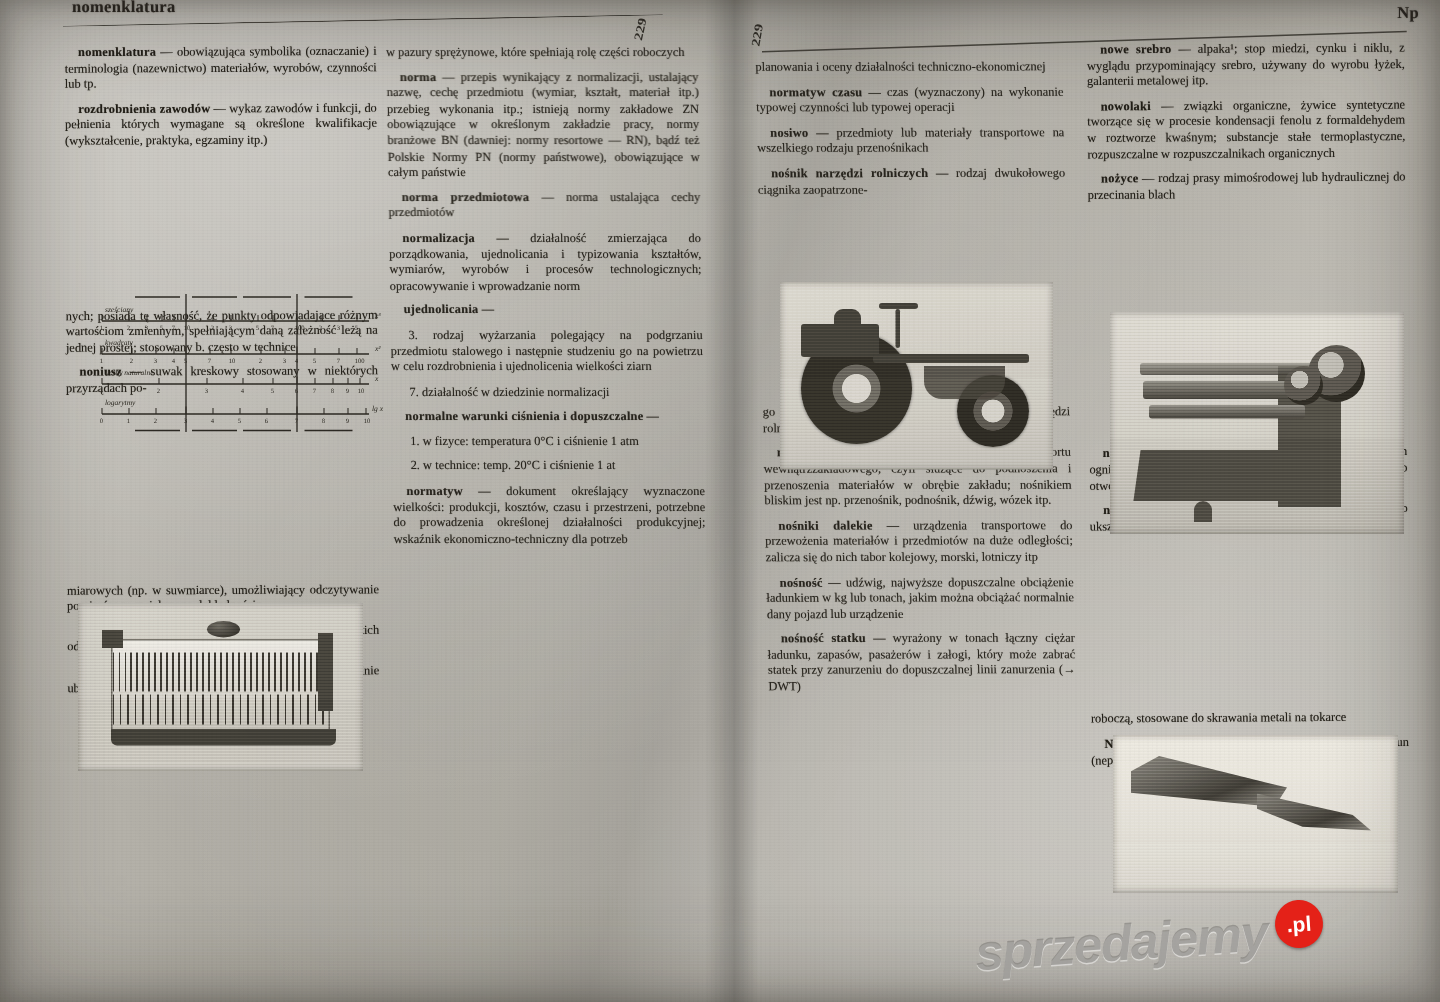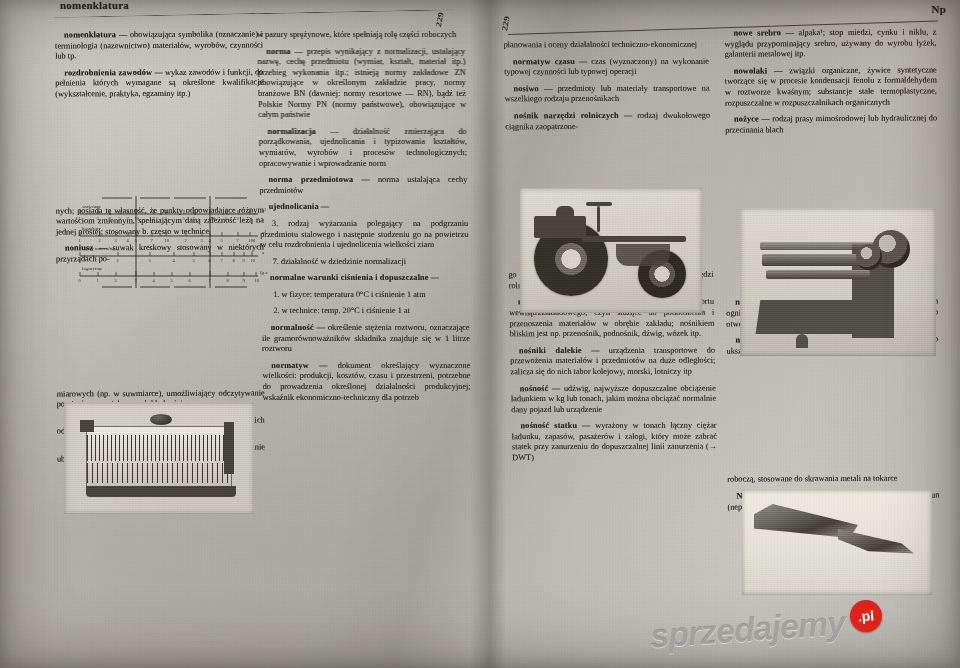--- a/index.html
+++ b/index.html
@@ -33,21 +33,21 @@
     background:linear-gradient(90deg, rgba(0,0,0,0) 0%, rgba(0,0,0,.16) 45%, rgba(0,0,0,.20) 55%, rgba(0,0,0,0) 100%);
     pointer-events:none;
   }
   
   #vignette{
     position:absolute;inset:0;pointer-events:none;
     box-shadow:inset 0 0 70px rgba(40,36,30,.45), inset 0 0 18px rgba(40,36,30,.35);
   }
 
   .page{position:absolute;top:0;height:668px;}
-  #page-left{left:12px;width:480px;}
+  #page-left{left:0;width:480px;}
   #page-right{left:480px;width:480px;}
 
   
   .runhead{
     position:absolute;font-family:"Liberation Serif", serif;
     font-weight:bold;font-size:11px;color:#2b2722;letter-spacing:.2px;
     text-shadow:0 0 1px rgba(60,55,48,.6);
   }
   #rh-left{left:48px;top:-1px;}
   #rh-right{right:14px;top:3px;}
@@ -384,45 +384,42 @@
   </div>
 
   <div class="col" id="c2">
     <p class="entry noind">
       <span>w pazury sprężynowe, które spełniają rolę części roboczych</span>
     </p>
     <p class="entry">
       <span class="hw">norma</span><span> — przepis wynikający z normalizacji, ustalający nazwę, cechę przedmiotu (wymiar, kształt, materiał itp.) przebieg wykonania itp.; istnieją normy zakładowe ZN obowiązujące w określonym zakładzie pracy, normy branżowe BN (dawniej: normy resortowe — RN), bądź też Polskie Normy PN (normy państwowe), obowiązujące w całym państwie</span>
     </p>
     <p class="entry">
+      <span class="hw">norma przedmiotowa</span><span> — norma ustalająca cechy przedmiotów</span>
+    </p>
+    <p class="entry">
       <span class="hw">normalizacja</span><span> — działalność zmierzająca do porządkowania, ujednolicania i typizowania kształtów, wymiarów, wyrobów i procesów technologicznych; opracowywanie i wprowadzanie norm</span>
     </p>
     <p class="entry">
-      <span class="hw">norma przedmiotowa</span><span> — norma ustalająca cechy przedmiotów</span>
-    </p>
-    <p class="entry">
       <span class="hw">ujednolicania</span><span> —</span>
     </p>
     <p class="entry noind">
       <span class="num">3. rodzaj wyżarzania polegający na podgrzaniu przedmiotu stalowego i następnie studzeniu go na powietrzu w celu rozdrobnienia i ujednolicenia wielkości ziarn</span>
     </p>
     <p class="entry noind">
       <span class="num">7. działalność w dziedzinie normalizacji</span>
     </p>
     <p class="entry">
       <span class="hw">normalne warunki ciśnienia i dopuszczalne</span><span> —</span>
     </p>
     <p class="entry noind">
       <span class="num">1. w fizyce: temperatura 0°C i ciśnienie 1 atm</span>
     </p>
     <p class="entry noind">
       <span class="num">2. w technice: temp. 20°C i ciśnienie 1 at</span>
-    </p>
-    <p class="entry">
-      <span class="hw">normalność</span><span> — określenie stężenia roztworu, oznaczające ile gramorównoważników składnika znajduje się w 1 litrze roztworu</span>
     </p>
     <p class="entry">
       <span class="hw">normatyw</span><span> — dokument określający wyznaczone wielkości: produkcji, kosztów, czasu i przestrzeni, potrzebne do prowadzenia określonej działalności produkcyjnej; wskaźnik ekonomiczno-techniczny dla potrzeb</span>
     </p>
   </div>
 
   <div class="col" id="c3">
     <p class="entry noind">
       <span>planowania i oceny działalności techniczno-ekonomicznej</span>
     </p>

